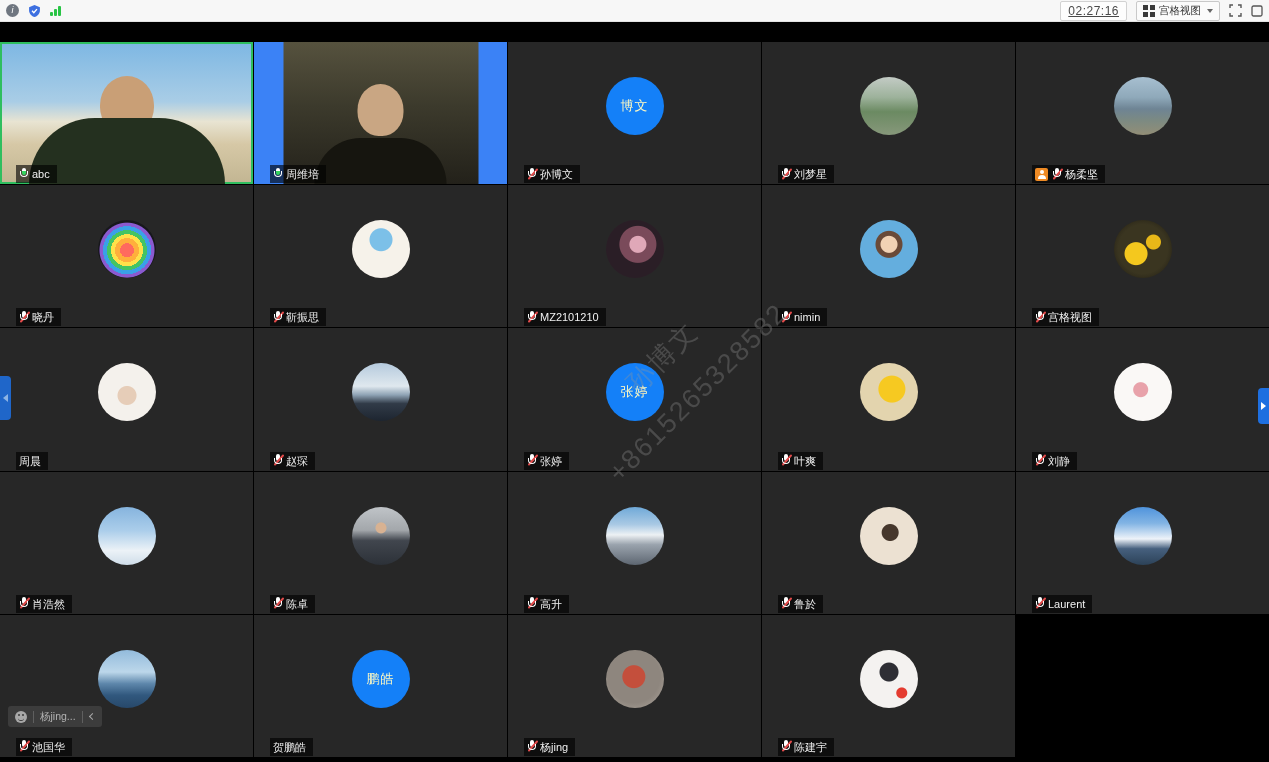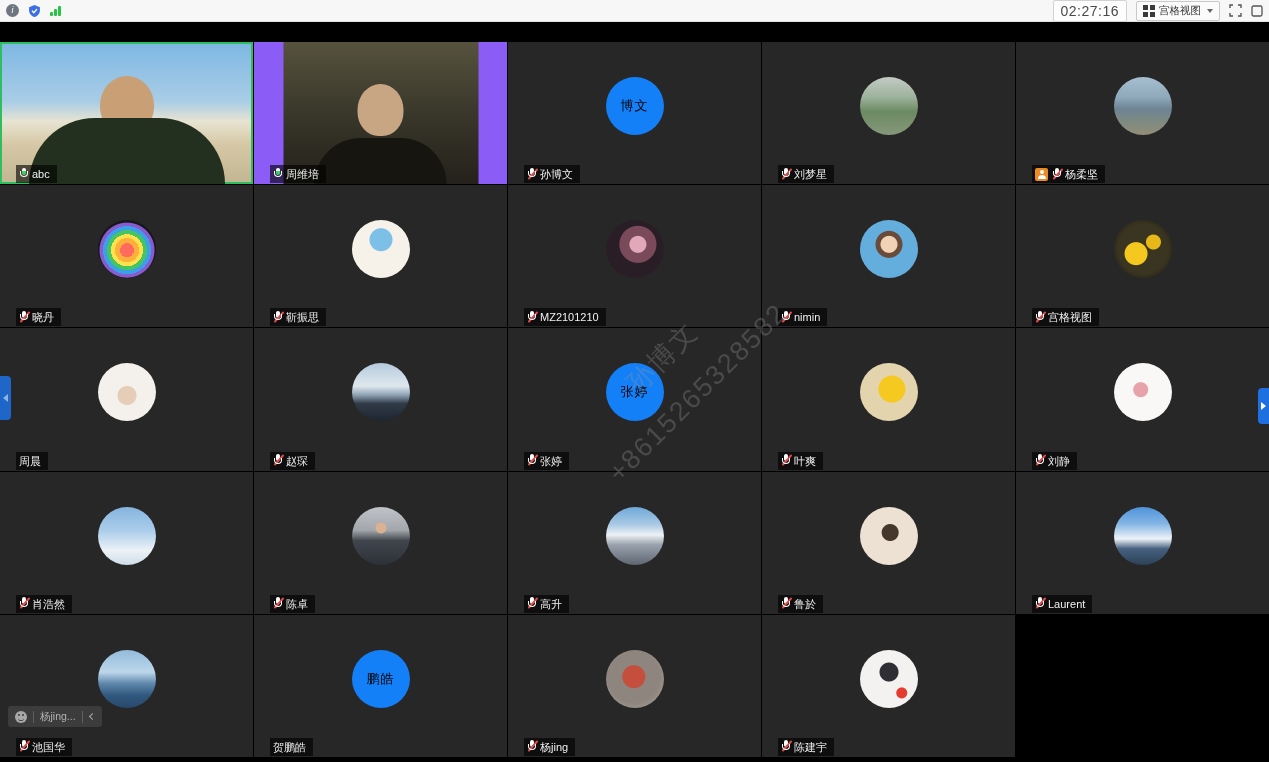--- a/index.html
+++ b/index.html
@@ -13,36 +13,36 @@
     border-bottom:1px solid #e3e3e3; display:flex; align-items:center; justify-content:space-between; padding:0 6px; z-index:10; }
   .tb-left, .tb-right { display:flex; align-items:center; gap:9px; }
   .ic-info { width:13px; height:13px; border-radius:50%; background:#6f7680; position:relative; cursor:pointer; }
   .ic-info::before { content:"i"; position:absolute; left:0; top:0; width:13px; height:13px; color:#fff;
     font-size:9px; line-height:13px; text-align:center; font-style:italic; }
   .ic-shield { display:flex; cursor:pointer; }
   .ic-signal { display:flex; align-items:flex-end; gap:1.5px; height:11px; cursor:pointer; }
   .ic-signal b { display:block; width:2.5px; background:#28c445; border-radius:1px; }
   .ic-signal b:nth-child(1){height:4px} .ic-signal b:nth-child(2){height:7px} .ic-signal b:nth-child(3){height:10px}
   .timer { border:1px solid #d2d2d2; background:#fdfdfd; border-radius:2px; padding:2px 7px;
-    font-size:14px; color:#4a4a4a; letter-spacing:.5px; }
+    font-size:12px; color:#4a4a4a; letter-spacing:.5px;text-decoration:underline; }
   .view-btn { border:1px solid #c9c9c9; background:#fbfbfb; border-radius:2px; padding:2px 6px;
     display:flex; align-items:center; gap:4px; font-size:10.5px; color:#333; cursor:pointer; }
   .grid-ic { position:relative; width:12px; height:12px; }
   .grid-ic::before { content:""; position:absolute; left:0; top:0; width:5px; height:5px; background:#3a3a3a;
     box-shadow:7px 0 0 #3a3a3a, 0 7px 0 #3a3a3a, 7px 7px 0 #3a3a3a; }
   .caret { width:0; height:0; border-left:3.5px solid transparent; border-right:3.5px solid transparent;
     border-top:4px solid #666; margin-left:2px; }
   .tb-iconbtn { display:flex; align-items:center; cursor:pointer; }
   
   .vgrid { position:absolute; top:42px; left:0; width:1269px; height:715px; display:grid;
     grid-template-columns:repeat(5,1fr); grid-template-rows:repeat(5,1fr); gap:1px; background:#000; }
   .tile { position:relative; background:#272727; overflow:hidden; display:flex;
     align-items:center; justify-content:center; }
   .avatar { width:58px; height:58px; border-radius:50%; margin-bottom:14px; flex:none; }
-  .avatar.initials { background:#1480f8; color:#000000; display:flex; align-items:center; justify-content:center;
+  .avatar.initials { background:#1480f8; color:#fef9c3; display:flex; align-items:center; justify-content:center;
     font-size:13px; letter-spacing:1px; }
   .label { position:absolute; left:16px; bottom:1px; background:rgba(0,0,0,.62); color:#f0f0f0;
     font-size:11px; line-height:14px; padding:2px 7px 2px 3px; display:flex; align-items:center; gap:3px; z-index:3; max-width:96%; white-space:nowrap; }
   
   .mic { position:relative; display:inline-block; width:10px; height:13px; flex:none; }
   .mic::before { content:""; position:absolute; left:3px; top:0; width:4px; height:7px; background:#fff; border-radius:2px; }
   .mic::after { content:""; position:absolute; left:1px; top:3.5px; width:6px; height:5px;
     border:1px solid #fff; border-top:none; border-radius:0 0 5px 5px; }
   .mic.on::before { background:linear-gradient(180deg,#fff 42%,#35d45f 42%); }
   .mic i { display:none; }
@@ -53,21 +53,21 @@
   .host-badge::after { content:""; position:absolute; left:2.5px; top:7.5px; width:8px; height:4px;
     border-radius:4px 4px 0 0; background:#fff; }
   
   .tile.vid-abc { background:linear-gradient(180deg,#7db7e3 0%,#a9cde6 42%,#e8e4d2 56%,#d6c8a6 72%,#c2b592 100%);
     box-shadow:inset 0 0 0 2px #2fbe5f; }
   .p-head { position:absolute; left:50%; top:34px; transform:translateX(-50%); width:54px; height:58px;
     background:#c99f76; border-radius:50% 50% 46% 46%; z-index:1; }
   .p-body { position:absolute; left:50%; bottom:0; transform:translateX(-50%); width:196px; height:66px;
     background:#24301f; border-radius:90px 90px 0 0; z-index:1; }
   
-  .tile.vid-pillar { background:#8b5cf6; }
+  .tile.vid-pillar { background:#3b82f6; }
   .v-inner { position:absolute; left:50%; top:0; transform:translateX(-50%); width:195px; height:100%;
     background:linear-gradient(180deg,#56523e 0%,#3c3a2c 45%,#23211a 100%); }
   .v-inner .p-head { width:46px; height:52px; top:42px; background:#c9a683; }
   .v-inner .p-body { width:132px; height:46px; background:#16150f; }
   
   .av3 { background:linear-gradient(180deg,#a7bfd0 0%,#8fa9ba 35%,#6e8494 55%,#7c8a82 75%,#938e76 100%); }
   .av4 { background:linear-gradient(180deg,#c3cbc5 0%,#9db29b 35%,#6b8a62 60%,#87987b 100%); }
   .av5 { background:radial-gradient(circle at 50% 52%,#ff6a5e 0 7px,#ffaf3c 7px 12px,#ffe14a 12px 16px,#44c463 16px 20px,#3aa0e8 20px 24px,#8a5ad0 24px 27px,#17171c 28px); }
   .av6 { background:radial-gradient(circle at 50% 34%,#7cc0e8 0 11px,#f6f2ea 12px 100%); }
   .av7 { background:radial-gradient(circle at 50% 52%,#e08a42 0 9px,#5c3a62 10px 20px,#2e1f38 21px 100%); }

